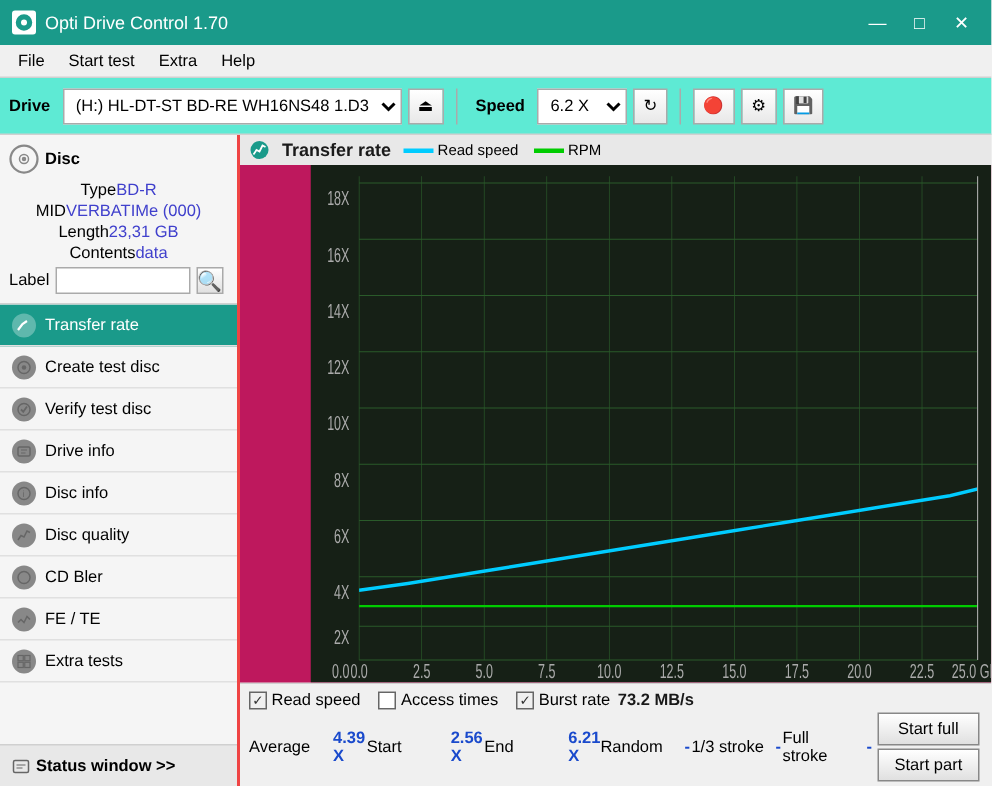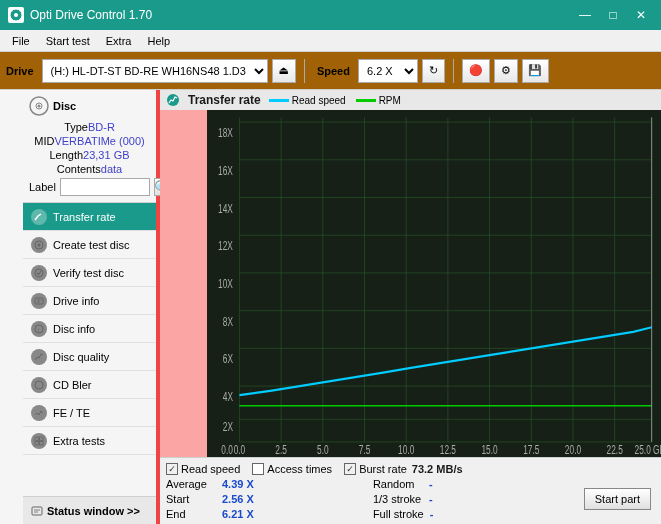--- a/index.html
+++ b/index.html
@@ -11,33 +11,33 @@
     .titlebar-icon { width: 16px; height: 16px; background: #fff; border-radius: 2px; display: flex; align-items: center; justify-content: center; }
     .titlebar-icon svg { width: 14px; height: 14px; }
     .titlebar-controls { display: flex; gap: 4px; }
     .titlebar-btn { width: 24px; height: 18px; border: none; cursor: pointer; display: flex; align-items: center; justify-content: center; font-size: 12px; background: transparent; color: white; }
 
     
     .menubar { background: #f0f0f0; height: 22px; display: flex; align-items: center; padding: 0 4px; border-bottom: 1px solid #d0d0d0; }
     .menubar-item { padding: 2px 8px; cursor: pointer; font-size: 11px; }
 
     
-    .toolbar { background: #a16207; height: 38px; display: flex; align-items: center; padding: 0 6px; gap: 4px; border-bottom: 1px solid #d0d0d0; }
+    .toolbar { background: #5eead4; height: 38px; display: flex; align-items: center; padding: 0 6px; gap: 4px; border-bottom: 1px solid #d0d0d0; }
     .toolbar-label { font-size: 11px; font-weight: 600; margin-right: 4px; }
     .drive-select { height: 24px; font-size: 11px; border: 1px solid #aaa; background: white; padding: 0 4px; min-width: 200px; }
     .toolbar-sep { width: 1px; height: 24px; background: #aaa; margin: 0 4px; }
     .toolbar-btn { height: 24px; padding: 0 6px; border: 1px solid #aaa; background: linear-gradient(to bottom, #fff, #e8e8e8); cursor: pointer; display: flex; align-items: center; justify-content: center; font-size: 11px; }
     .speed-label { font-size: 11px; font-weight: 600; margin: 0 4px; }
     .speed-select { height: 24px; font-size: 11px; border: 1px solid #aaa; background: white; padding: 0 4px; width: 60px; }
 
     
     .main { display: flex; height: calc(524px - 30px - 22px - 38px); }
 
     
-    .sidebar { width: 160px; background: #f5f5f5; border-right: 4px solid #ef4444; display: flex; flex-direction: column; flex-shrink: 0; padding-left: 23px; }
+    .sidebar { width: 160px; background: #f5f5f5; border-right: 2px solid #ef4444; display: flex; flex-direction: column; flex-shrink: 0; }
     .disc-section { padding: 6px; border-bottom: 1px solid #d0d0d0; }
     .disc-header { display: flex; align-items: center; gap: 4px; margin-bottom: 4px; }
     .disc-title { font-size: 11px; font-weight: 700; }
     .disc-icon { width: 20px; height: 20px; }
     .disc-row { display: flex; justify-content: center; padding: 1px 0; font-size: 11px; }
     .disc-key { color: #000; }
     .disc-val { color: #4040cc; }
     .disc-val.data { color: #4040cc; }
     .label-row { display: flex; align-items: center; gap: 4px; padding-top: 2px; }
     .label-input { width: 90px; height: 18px; border: 1px solid #aaa; font-size: 10px; padding: 0 2px; }
@@ -64,21 +64,21 @@
     
     .stats-bar { background: #f0f0f0; border-top: 1px solid #d0d0d0; padding: 3px 6px; }
     .checkboxes-row { display: flex; gap: 12px; align-items: center; padding: 2px 0; font-size: 11px; }
     .checkbox-item { display: flex; align-items: center; gap: 3px; cursor: pointer; }
     .checkbox-box { width: 12px; height: 12px; border: 1px solid #666; background: white; display: flex; align-items: center; justify-content: center; flex-shrink: 0; }
     .checkbox-box.checked { background: #f0f0f0; }
     .checkmark { font-size: 9px; color: #333; }
     .burst-val { color: #1a1a1a; font-weight: 600; margin-left: 2px; }
 
     .stats-row { display: flex; gap: 0; font-size: 11px; }
-    .stat-group { flex: 1; display: flex; flex-direction: column; gap: 1px; }
+    .stat-group { flex: 1; display: flex; flex-direction: row; gap: 1px; }
     .stat-line { display: flex; gap: 6px; align-items: center; padding: 1px 0; }
     .stat-label { color: #000; min-width: 50px; }
     .stat-val { color: #1a4acc; font-weight: 600; }
 
     .start-btn { height: 22px; padding: 0 10px; border: 1px solid #888; background: linear-gradient(to bottom, #fff, #e0e0e0); cursor: pointer; font-size: 11px; white-space: nowrap; }
 
     .buttons-col { display: flex; flex-direction: column; gap: 2px; justify-content: center; padding: 0 4px; }
     .axis-label { fill: #aaa; font-size: 9px; }
     .data-line-read { stroke: #00ccff; stroke-width: 1.5; fill: none; }
     .data-line-rpm { stroke: #00cc00; stroke-width: 1; fill: none; }
@@ -266,21 +266,21 @@
           <div class="legend-color" style="background:#00ccff;"></div>
           <span>Read speed</span>
         </div>
         <div class="legend-item">
           <div class="legend-color" style="background:#00cc00;"></div>
           <span>RPM</span>
         </div>
       </div>
     </div>
 
-    <div class="chart-container" style="flex:1; background:#fca5a5; position:relative;padding-left:47px;">
+    <div class="chart-container" style="flex:1; background:#be185d; position:relative;padding-left:47px;">
       <svg width="100%" height="100%" viewBox="0 0 490 230" preserveAspectRatio="none" xmlns="http://www.w3.org/2000/svg">
 
         <rect width="490" height="230" fill="#162016"></rect>
 
         <text x="28" y="18" class="axis-label" fill="#aaa" font-size="9" text-anchor="end" font-family="sans-serif">18X</text>
         <text x="28" y="43" class="axis-label" fill="#aaa" font-size="9" text-anchor="end" font-family="sans-serif">16X</text>
         <text x="28" y="68" class="axis-label" fill="#aaa" font-size="9" text-anchor="end" font-family="sans-serif">14X</text>
         <text x="28" y="93" class="axis-label" fill="#aaa" font-size="9" text-anchor="end" font-family="sans-serif">12X</text>
         <text x="28" y="118" class="axis-label" fill="#aaa" font-size="9" text-anchor="end" font-family="sans-serif">10X</text>
         <text x="28" y="143" class="axis-label" fill="#aaa" font-size="9" text-anchor="end" font-family="sans-serif">8X</text>
@@ -377,19 +377,20 @@
           <div class="stat-line">
             <span class="stat-label">1/3 stroke</span>
             <span class="stat-val">-</span>
           </div>
           <div class="stat-line">
             <span class="stat-label">Full stroke</span>
             <span class="stat-val">-</span>
           </div>
         </div>
         <div class="buttons-col">
+          <button class="start-btn">Start full</button>
           <button class="start-btn">Start part</button>
         </div>
       </div>
     </div>
 
   </div>
 </div>
 
 </body></html>

